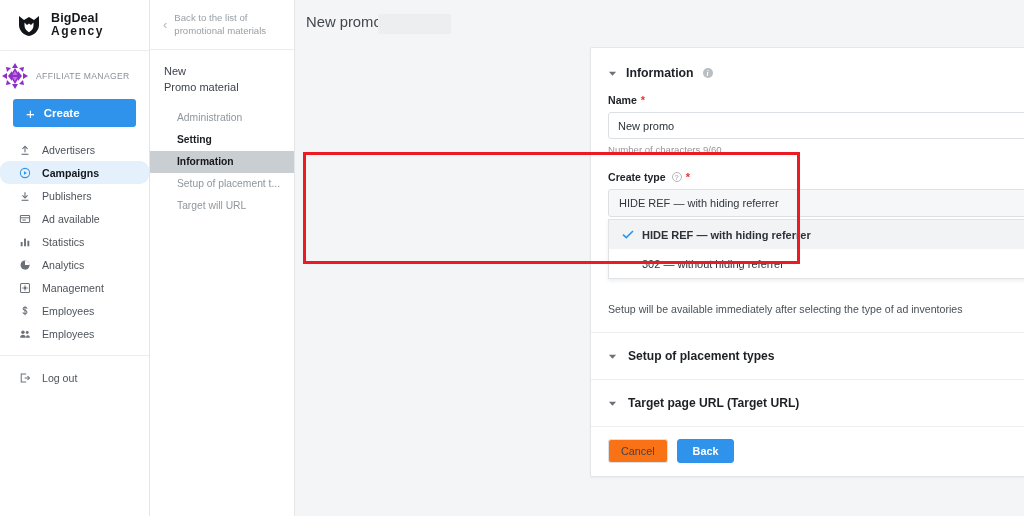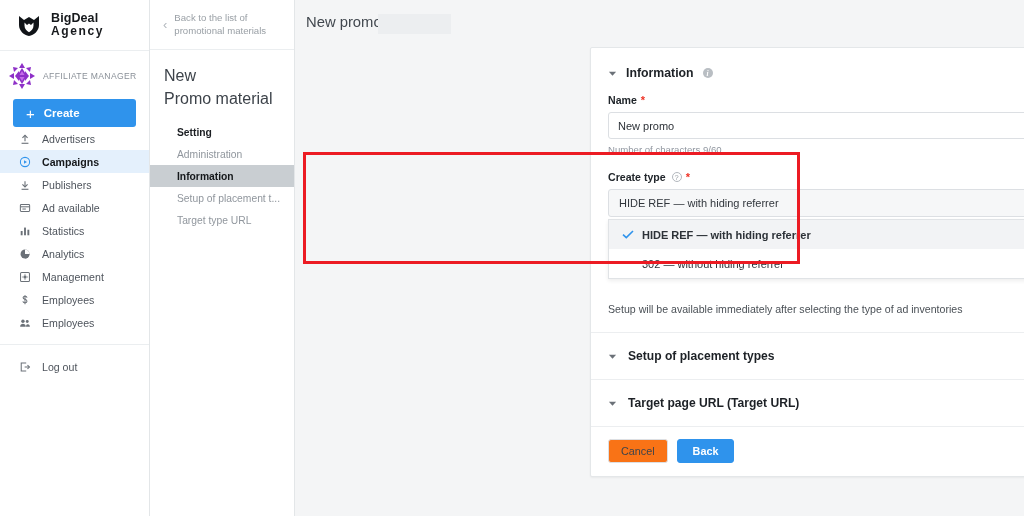--- a/index.html
+++ b/index.html
@@ -24,48 +24,48 @@
     height: 51px;
     display: flex; align-items: center; gap: 9px;
     padding: 0 0 0 16px;
     border-bottom: 1px solid #ebeef0;
   }
   .brand-logo { width: 26px; height: 26px; flex: 0 0 26px; display:block; }
   .brand-text { line-height: 1.12; }
   .brand-name { font-size: 12.5px; font-weight: bold; color: #16191c; letter-spacing: .1px; }
   .brand-sub { font-size: 12px; font-weight: bold; color: #16191c; letter-spacing: 1.6px; text-align: center;}
 
-  .acct { padding: 10px 13px 0 8px; }
+  .acct { padding: 10px 13px 0 1px; }
   .acct-row { display: flex; align-items: center; gap: 7px; height: 30px; }
   .acct-avatar { width: 28px; height: 28px; flex: 0 0 28px; display: block; }
   .acct-label { font-size: 8.6px; color: #8a9098; letter-spacing: .35px; white-space: nowrap; }
 
   .create-btn {
     margin: 8px 13px 0 13px;
     height: 28px;
     background: #2f93ec;
     border: none; border-radius: 3px;
     color: #fff;
     display: flex; align-items: center; gap: 9px;
     padding-left: 13px;
     font-size: 11.5px; font-weight: bold;
     cursor: pointer;
     font-family: inherit;
   }
   .create-plus { font-size: 15px; font-weight: normal; line-height: 1; }
 
-  .nav { display: flex; flex-direction: column; }
+  .nav { margin-top: 11px; display: flex; flex-direction: column; }
   .nav-item {
     height: 23px;
     display: flex; align-items: center; gap: 11px;
     padding-left: 19px;
     font-size: 10.6px; color: #4e545c;
     cursor: pointer;
   }
-  .nav-item.active { background: #e4f0fc; color: #15181b; font-weight: bold; }
+  .nav-item.active { background: #e4f0fc; color: #15181b; font-weight: bold; border-radius: 9px; }
   .nav-item .ico { width: 12px; height: 12px; flex: 0 0 12px; display: flex; align-items: center; justify-content: center; }
   .nav-item .ico svg { display: block; }
   .nav-sep { height: 1px; background: #ebeef0; margin: 10px 0 10px 0; }
 
   
   .subnav {
     width: 145px; flex: 0 0 145px; height: 516px;
     background: #fff;
     border-right: 1px solid #e3e6e8;
     display: flex; flex-direction: column;
@@ -73,21 +73,21 @@
   .back-link {
     height: 50px;
     display: flex; align-items: center; gap: 7px;
     padding: 0 8px 0 13px;
     border-bottom: 1px solid #ebeef0;
     cursor: pointer;
   }
   .back-chev { font-size: 13px; color: #b4b9bf; line-height: 1; }
   .back-text { font-size: 9.6px; color: #9aa0a6; line-height: 1.32; }
 
-  .sub-title { padding: 14px 0 0 14px; font-size: 16px; color: #3d434a; line-height: 1.45; }
+  .sub-title { padding: 14px 0 0 14px; font-size: 11px; color: #3d434a; line-height: 1.45; }
   .sub-list { margin-top: 11px; }
   .sub-item {
     height: 22px; display: flex; align-items: center;
     padding-left: 27px;
     font-size: 10.3px; color: #90969d;
     cursor: pointer;
   }
   .sub-item.head { color: #1b1e22; font-weight: bold; padding-left: 27px; }
   .sub-item.selected { background: #c9ced2; color: #15181b; font-weight: bold; }
 
@@ -374,34 +374,34 @@
       <span class="back-chev">‹</span>
       <span class="back-text">Back to the list of promotional materials</span>
     </div>
 
     <div class="sub-title">
       <div>New</div>
       <div>Promo material</div>
     </div>
 
     <div class="sub-list">
+      <div class="sub-item">
+        <span>Administration</span>
+      </div>
       <div class="sub-item head">
         <span>Setting</span>
       </div>
-      <div class="sub-item">
-        <span>Administration</span>
-      </div>
       <div class="sub-item selected">
         <span>Information</span>
       </div>
       <div class="sub-item">
         <span>Setup of placement t...</span>
       </div>
       <div class="sub-item">
-        <span>Target type URL</span>
+        <span>Target will URL</span>
       </div>
     </div>
   </div>
 
   <div class="main">
 
     <div class="topbar">
       <div class="page-title">
         <span>New promo</span>
         <span class="title-highlight"></span>

